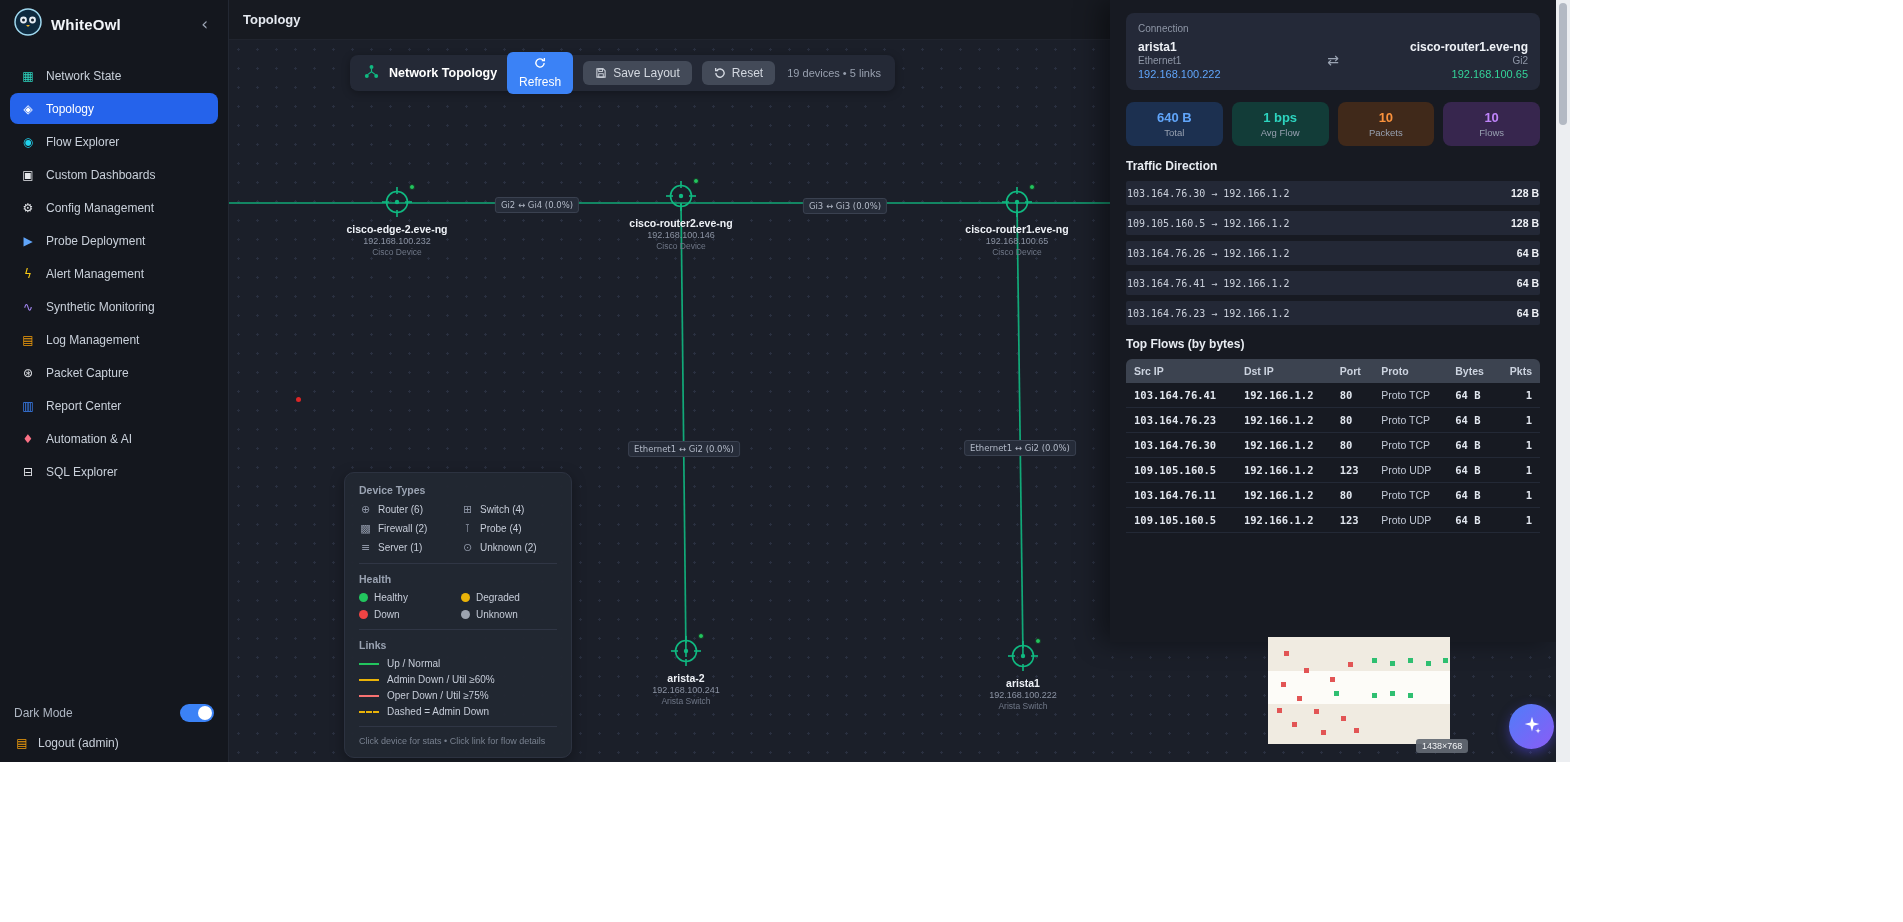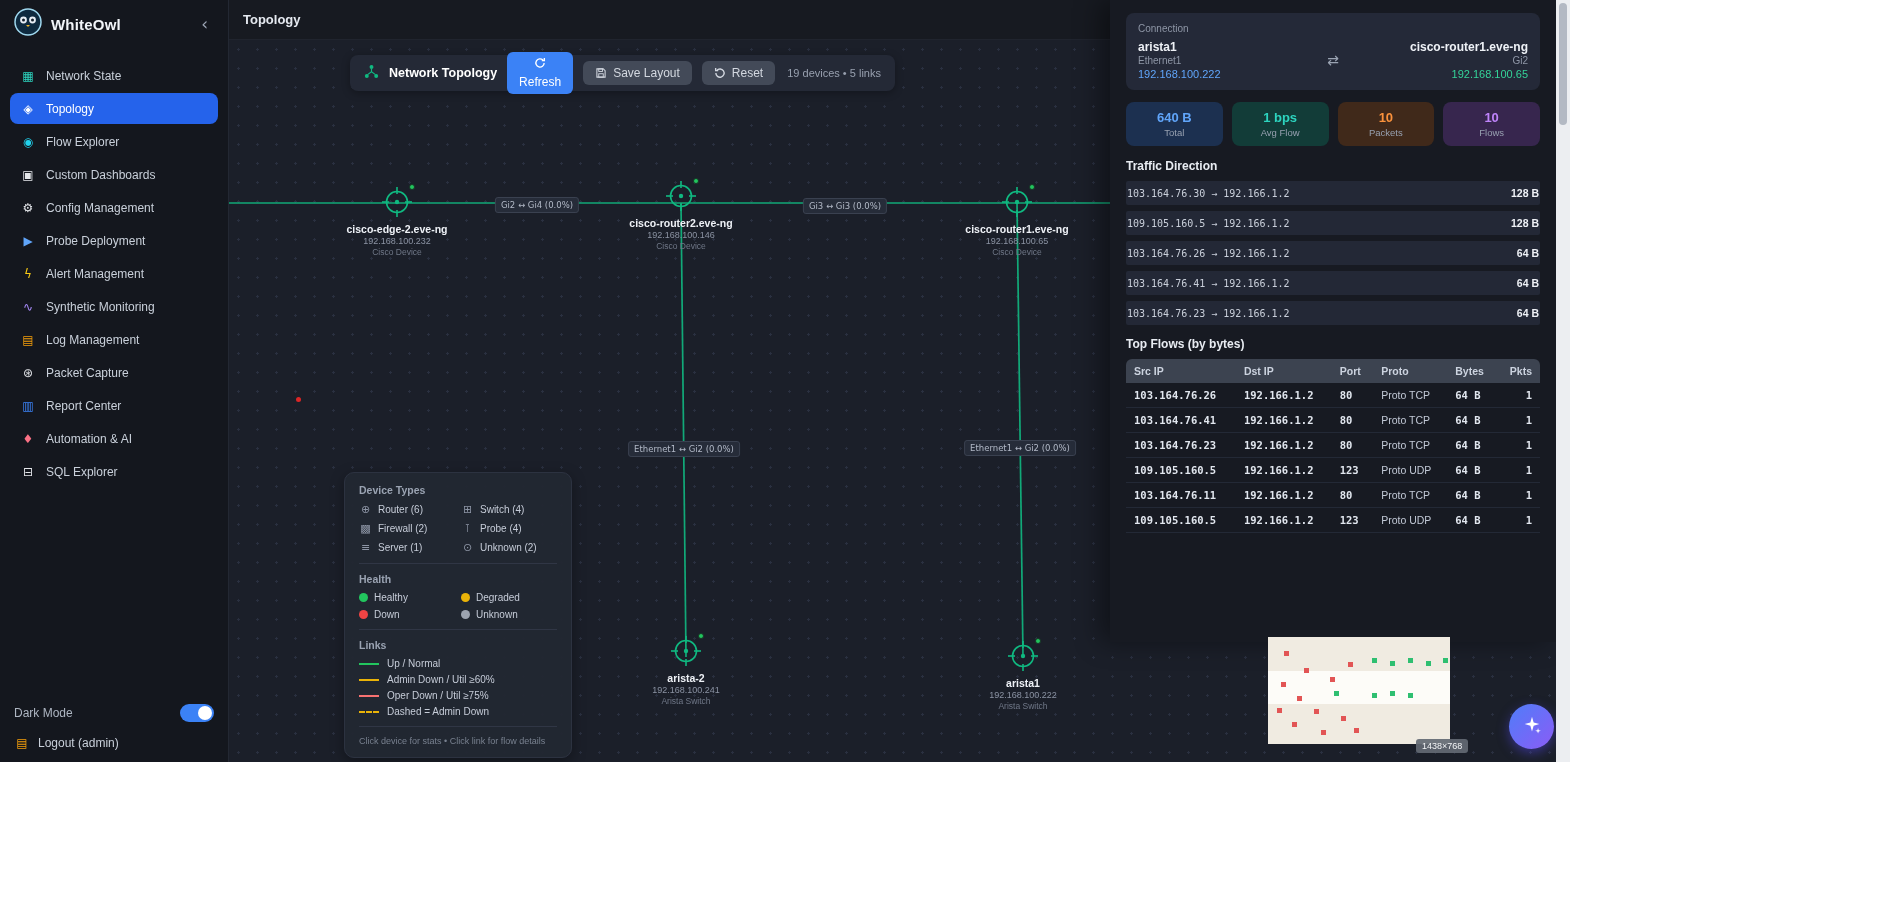--- a/index.html
+++ b/index.html
@@ -462,37 +462,37 @@
             <th>Src IP</th>
             <th>Dst IP</th>
             <th>Port</th>
             <th>Proto</th>
             <th>Bytes</th>
             <th>Pkts</th>
           </tr>
         </thead>
       <tbody id="flows-body">
           <tr>
-            <td class="mono">103.164.76.26</td>
-            <td class="mono">192.166.1.2</td>
-            <td class="mono">80</td>
-            <td class="proto">Proto TCP</td>
-            <td class="mono">64 B</td>
-            <td class="mono">1</td>
-          </tr>
-          <tr>
             <td class="mono">103.164.76.41</td>
             <td class="mono">192.166.1.2</td>
             <td class="mono">80</td>
             <td class="proto">Proto TCP</td>
             <td class="mono">64 B</td>
             <td class="mono">1</td>
           </tr>
           <tr>
             <td class="mono">103.164.76.23</td>
+            <td class="mono">192.166.1.2</td>
+            <td class="mono">80</td>
+            <td class="proto">Proto TCP</td>
+            <td class="mono">64 B</td>
+            <td class="mono">1</td>
+          </tr>
+          <tr>
+            <td class="mono">103.164.76.30</td>
             <td class="mono">192.166.1.2</td>
             <td class="mono">80</td>
             <td class="proto">Proto TCP</td>
             <td class="mono">64 B</td>
             <td class="mono">1</td>
           </tr>
           <tr>
             <td class="mono">109.105.160.5</td>
             <td class="mono">192.166.1.2</td>
             <td class="mono">123</td>

